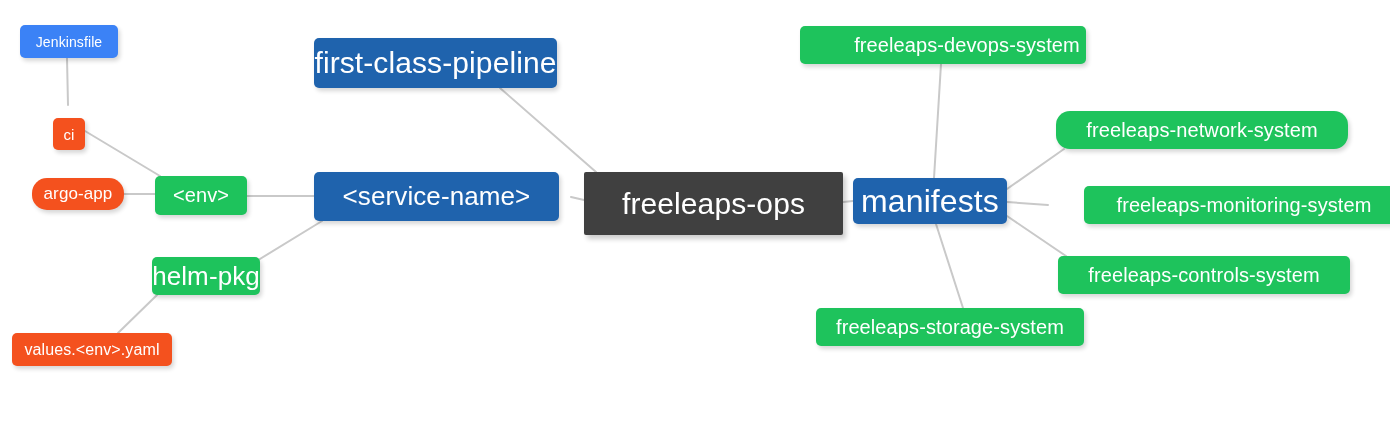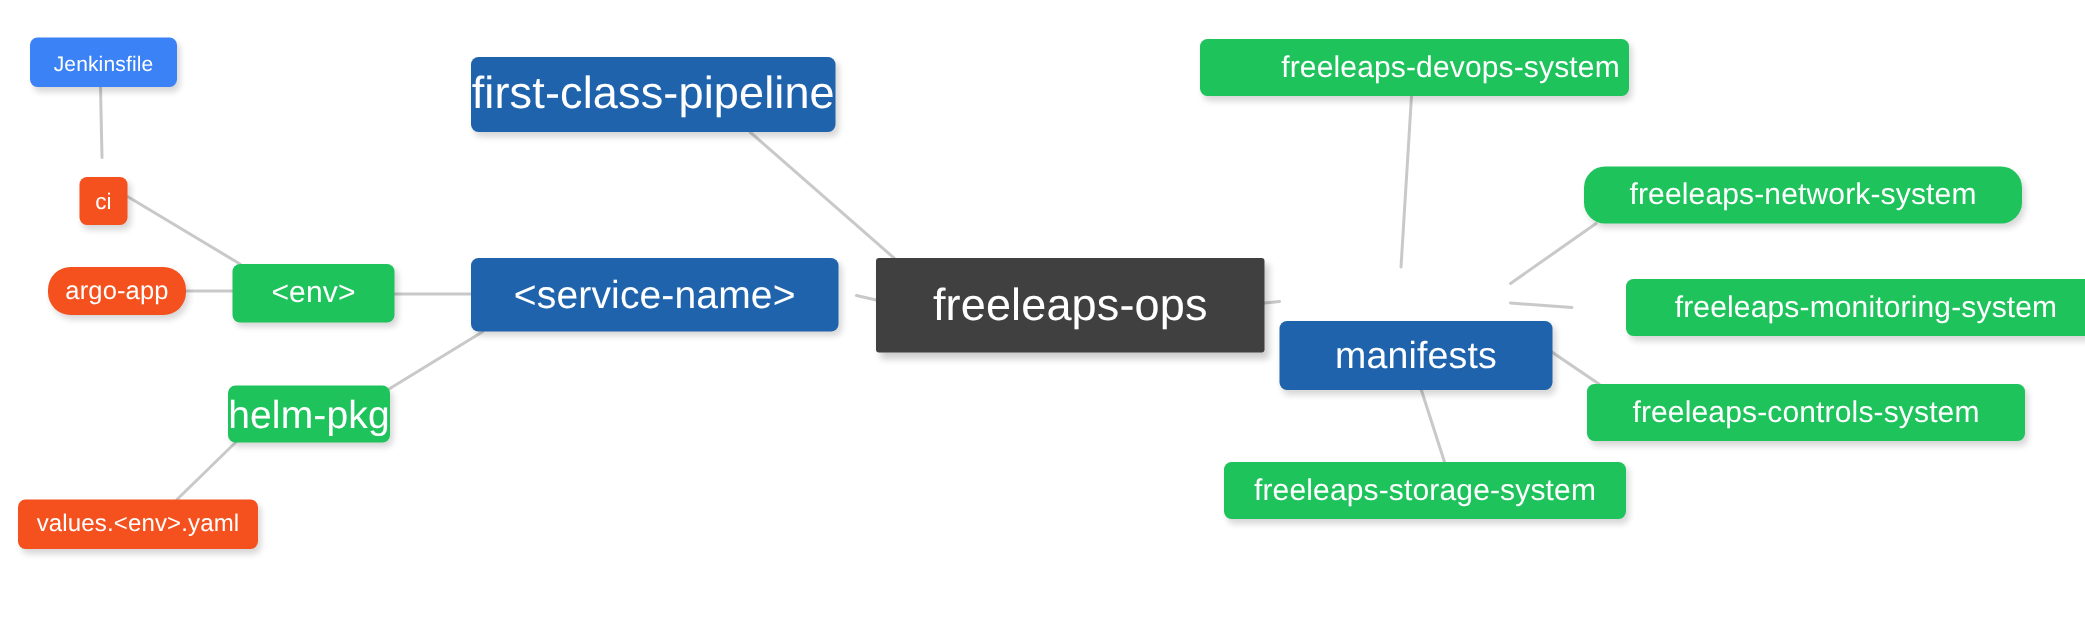--- a/index.html
+++ b/index.html
@@ -64,22 +64,22 @@
       <line x1="934" y1="178" x2="941" y2="64" stroke="#c9c9c9" stroke-width="2" stroke-linecap="round"></line>
       <line x1="1007" y1="189" x2="1064" y2="149" stroke="#c9c9c9" stroke-width="2" stroke-linecap="round"></line>
       <line x1="1007" y1="202" x2="1048" y2="205" stroke="#c9c9c9" stroke-width="2" stroke-linecap="round"></line>
       <line x1="1007" y1="216" x2="1066" y2="256" stroke="#c9c9c9" stroke-width="2" stroke-linecap="round"></line>
       <line x1="936" y1="224" x2="963" y2="308" stroke="#c9c9c9" stroke-width="2" stroke-linecap="round"></line>
     </svg>
   <div id="nodes">
       <div class="node lvl-root root" style="left: 584px; top: 172px; width: 259px; height: 63px; font-size: 30px;">freeleaps-ops</div>
       <div class="node lvl-blue" style="left: 314px; top: 172px; width: 245px; height: 49px; font-size: 26px;">&lt;service-name&gt;</div>
       <div class="node lvl-blue" style="left: 314px; top: 38px; width: 243px; height: 50px; font-size: 30px;">first-class-pipeline</div>
-      <div class="node lvl-blue" style="left: 853px; top: 178px; width: 182px; height: 46px; font-size: 25px; margin-top: 36px;">manifests</div>
-      <div class="node lvl-green" style="left: 155px; top: 176px; width: 108px; height: 39px; font-size: 20px;">&lt;env&gt;</div>
+      <div class="node lvl-blue" style="left: 853px; top: 178px; width: 154px; height: 46px; font-size: 32px;">manifests</div>
+      <div class="node lvl-green" style="left: 155px; top: 176px; width: 92px; height: 39px; font-size: 20px;">&lt;env&gt;</div>
       <div class="node lvl-green" style="left: 152px; top: 257px; width: 108px; height: 38px; font-size: 26px;">helm-pkg</div>
       <div class="node lvl-red" style="left: 53px; top: 105px; width: 32px; height: 32px; font-size: 15px; margin-top: 13px;">ci</div>
       <div class="node lvl-orange" style="left: 20px; top: 25px; width: 98px; height: 33px; font-size: 14px;">Jenkinsfile</div>
       <div class="node lvl-red" style="left: 32px; top: 178px; width: 92px; height: 32px; font-size: 17px; border-radius: 15px;">argo-app</div>
       <div class="node lvl-red" style="left: 12px; top: 333px; width: 160px; height: 33px; font-size: 16px;">values.&lt;env&gt;.yaml</div>
       <div class="node lvl-green" style="left: 800px; top: 26px; width: 286px; height: 38px; font-size: 20px; padding-left: 48px;">freeleaps-devops-system</div>
       <div class="node lvl-green" style="left: 1056px; top: 111px; width: 292px; height: 38px; font-size: 20px; border-radius: 14px;">freeleaps-network-system</div>
       <div class="node lvl-green" style="left: 1048px; top: 186px; width: 320px; height: 38px; font-size: 20px; margin-left: 36px;">freeleaps-monitoring-system</div>
       <div class="node lvl-green" style="left: 1058px; top: 256px; width: 292px; height: 38px; font-size: 20px;">freeleaps-controls-system</div>
       <div class="node lvl-green" style="left: 816px; top: 308px; width: 268px; height: 38px; font-size: 20px;">freeleaps-storage-system</div>

